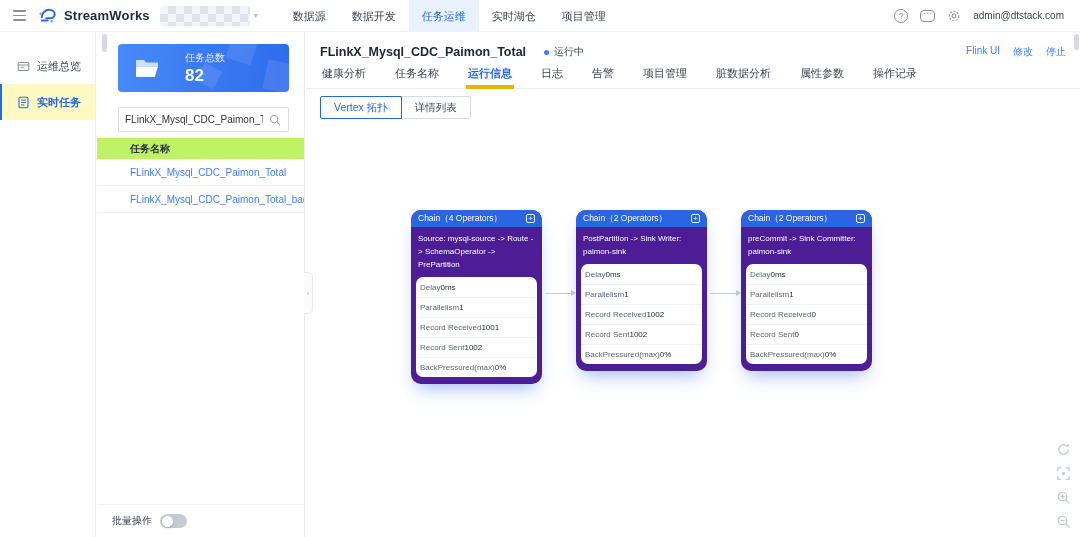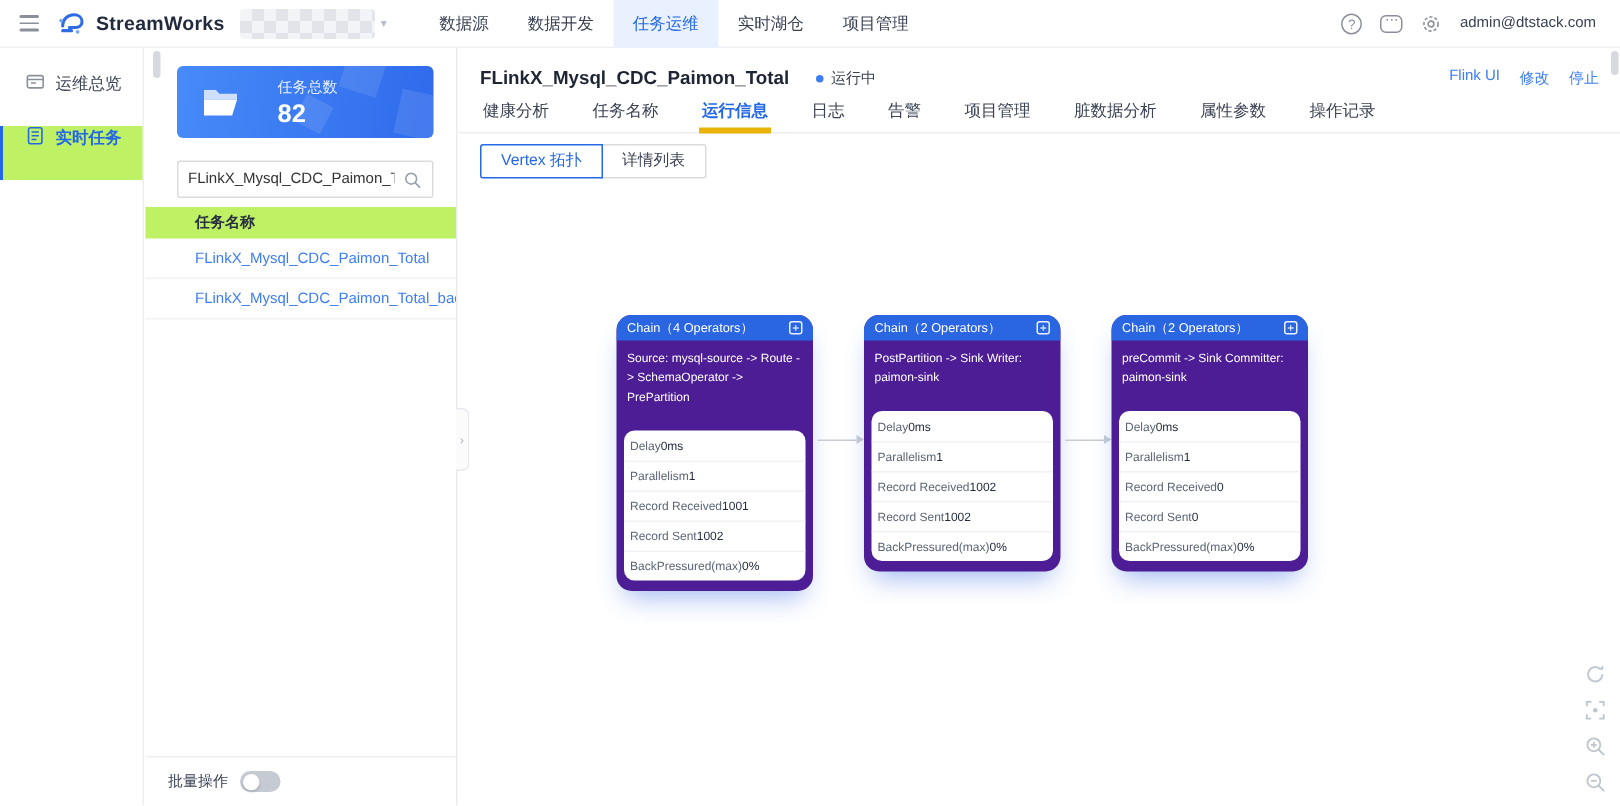--- a/index.html
+++ b/index.html
@@ -21,22 +21,22 @@
   .menu-item { height:32px; line-height:32px; padding:0 13px; font-size:11px; color:#3a4254; cursor:pointer; white-space:nowrap; }
   .menu-item.active { color:#2468e5; background:#e8f1fd; }
   .nav-right { margin-left:auto; display:flex; align-items:center; gap:12px; padding-right:16px; }
   .icon-q { width:14px; height:14px; border:1px solid #8a8f99; border-radius:50%; font-size:9px; color:#8a8f99; display:flex; align-items:center; justify-content:center; cursor:pointer; }
   .icon-chat { position:relative; width:15px; height:12px; border:1px solid #8a8f99; border-radius:4px; cursor:pointer; }
   .icon-chat::after { content:"⋯"; position:absolute; top:-3px; left:2px; font-size:9px; color:#8a8f99; }
   .email { font-size:10px; color:#3a4254; }
 
   
   .sidebar { position:absolute; top:32px; left:0; bottom:0; width:96px; background:#fff; border-right:1px solid #eceef2; padding-top:16px; }
-  .side-item { height:36px; display:flex; gap:7px; padding-left:15px; font-size:11px; color:#3a4254; cursor:pointer; border-left:2px solid transparent; }
-  .side-item.active { background:#bef264; color:#2468e5; border-left-color:#2468e5; font-weight:700; }
+  .side-item { height:36px; display:flex; align-items:center; gap:7px; padding-left:15px; font-size:11px; color:#3a4254; cursor:pointer; border-left:2px solid transparent; }
+  .side-item.active { background:#fef9c3; color:#2468e5; border-left-color:#2468e5; font-weight:700; }
 
   
   .task-panel { position:absolute; top:32px; left:97px; bottom:0; width:208px; background:#fff; border-right:1px solid #e9ebf0; }
   .scroll-thumb { position:absolute; width:5px; border-radius:3px; background:#d7d9df; }
   .total-card { position:absolute; left:21px; right:15px; top:12px; height:48px; border-radius:4px;
     background:linear-gradient(95deg,#478af8 0%,#2f6bec 100%); display:flex; align-items:center; overflow:hidden; cursor:pointer; }
   .total-card .deco1,.total-card .deco2,.total-card .deco3 { position:absolute; background:rgba(255,255,255,.10); }
   .deco1 { width:26px; height:26px; right:34px; top:-8px; transform:rotate(18deg); }
   .deco2 { width:20px; height:20px; right:70px; top:22px; transform:rotate(28deg); background:rgba(255,255,255,.08); }
   .deco3 { width:30px; height:30px; right:-6px; top:18px; transform:rotate(12deg); }
@@ -74,21 +74,21 @@
   .seg.second { border-radius:0 2px 2px 0; margin-left:-1px; }
   .seg.active { color:#2468e5; border-color:#2468e5; z-index:1; position:relative; }
 
   
   .graph { position:absolute; top:0; left:0; right:0; bottom:0; }
   .chain-card { position:absolute; width:131px; border-radius:10px; background:#4c1d95; overflow:hidden; padding-bottom:7px;
     box-shadow:0 10px 18px -6px rgba(46,100,225,.45); cursor:pointer; }
   .chain-head { height:17px; background:#2a66e2; display:flex; align-items:center; padding:0 7px; }
   .chain-title { font-size:8.5px; color:#fff; white-space:nowrap; }
   .expand-box { margin-left:auto; width:9px; height:9px; border:1px solid rgba(255,255,255,.9); border-radius:2px; color:#fff; font-size:8px; line-height:7px; text-align:center; cursor:pointer; }
-  .chain-desc { padding:5px 7px 16px 7px; font-size:8px; line-height:13px; color:#fff; }
+  .chain-desc { padding:5px 7px 6px 7px; font-size:8px; line-height:13px; color:#fff; }
   .metrics { background:#fff; border-radius:7px; margin:0 5px; overflow:hidden; }
   .metric { display:flex; align-items:center; justify-content:flex-start; height:20px; padding:0 4px; font-size:8px; }
   .metric + .metric { border-top:1px solid #f0f2f5; }
   .metric .m-label { color:#5a6475; }
   .metric .m-value { color:#222b3d; }
   .arrow { position:absolute; height:1px; background:#c9cdd3; }
   .arrow::after { content:""; position:absolute; right:-5px; top:-3px; border-left:5px solid #c9cdd3; border-top:3.5px solid transparent; border-bottom:3.5px solid transparent; }
 
   
   .float-tools { position:absolute; right:8px; bottom:7px; display:flex; flex-direction:column; gap:7px; z-index:20; }

